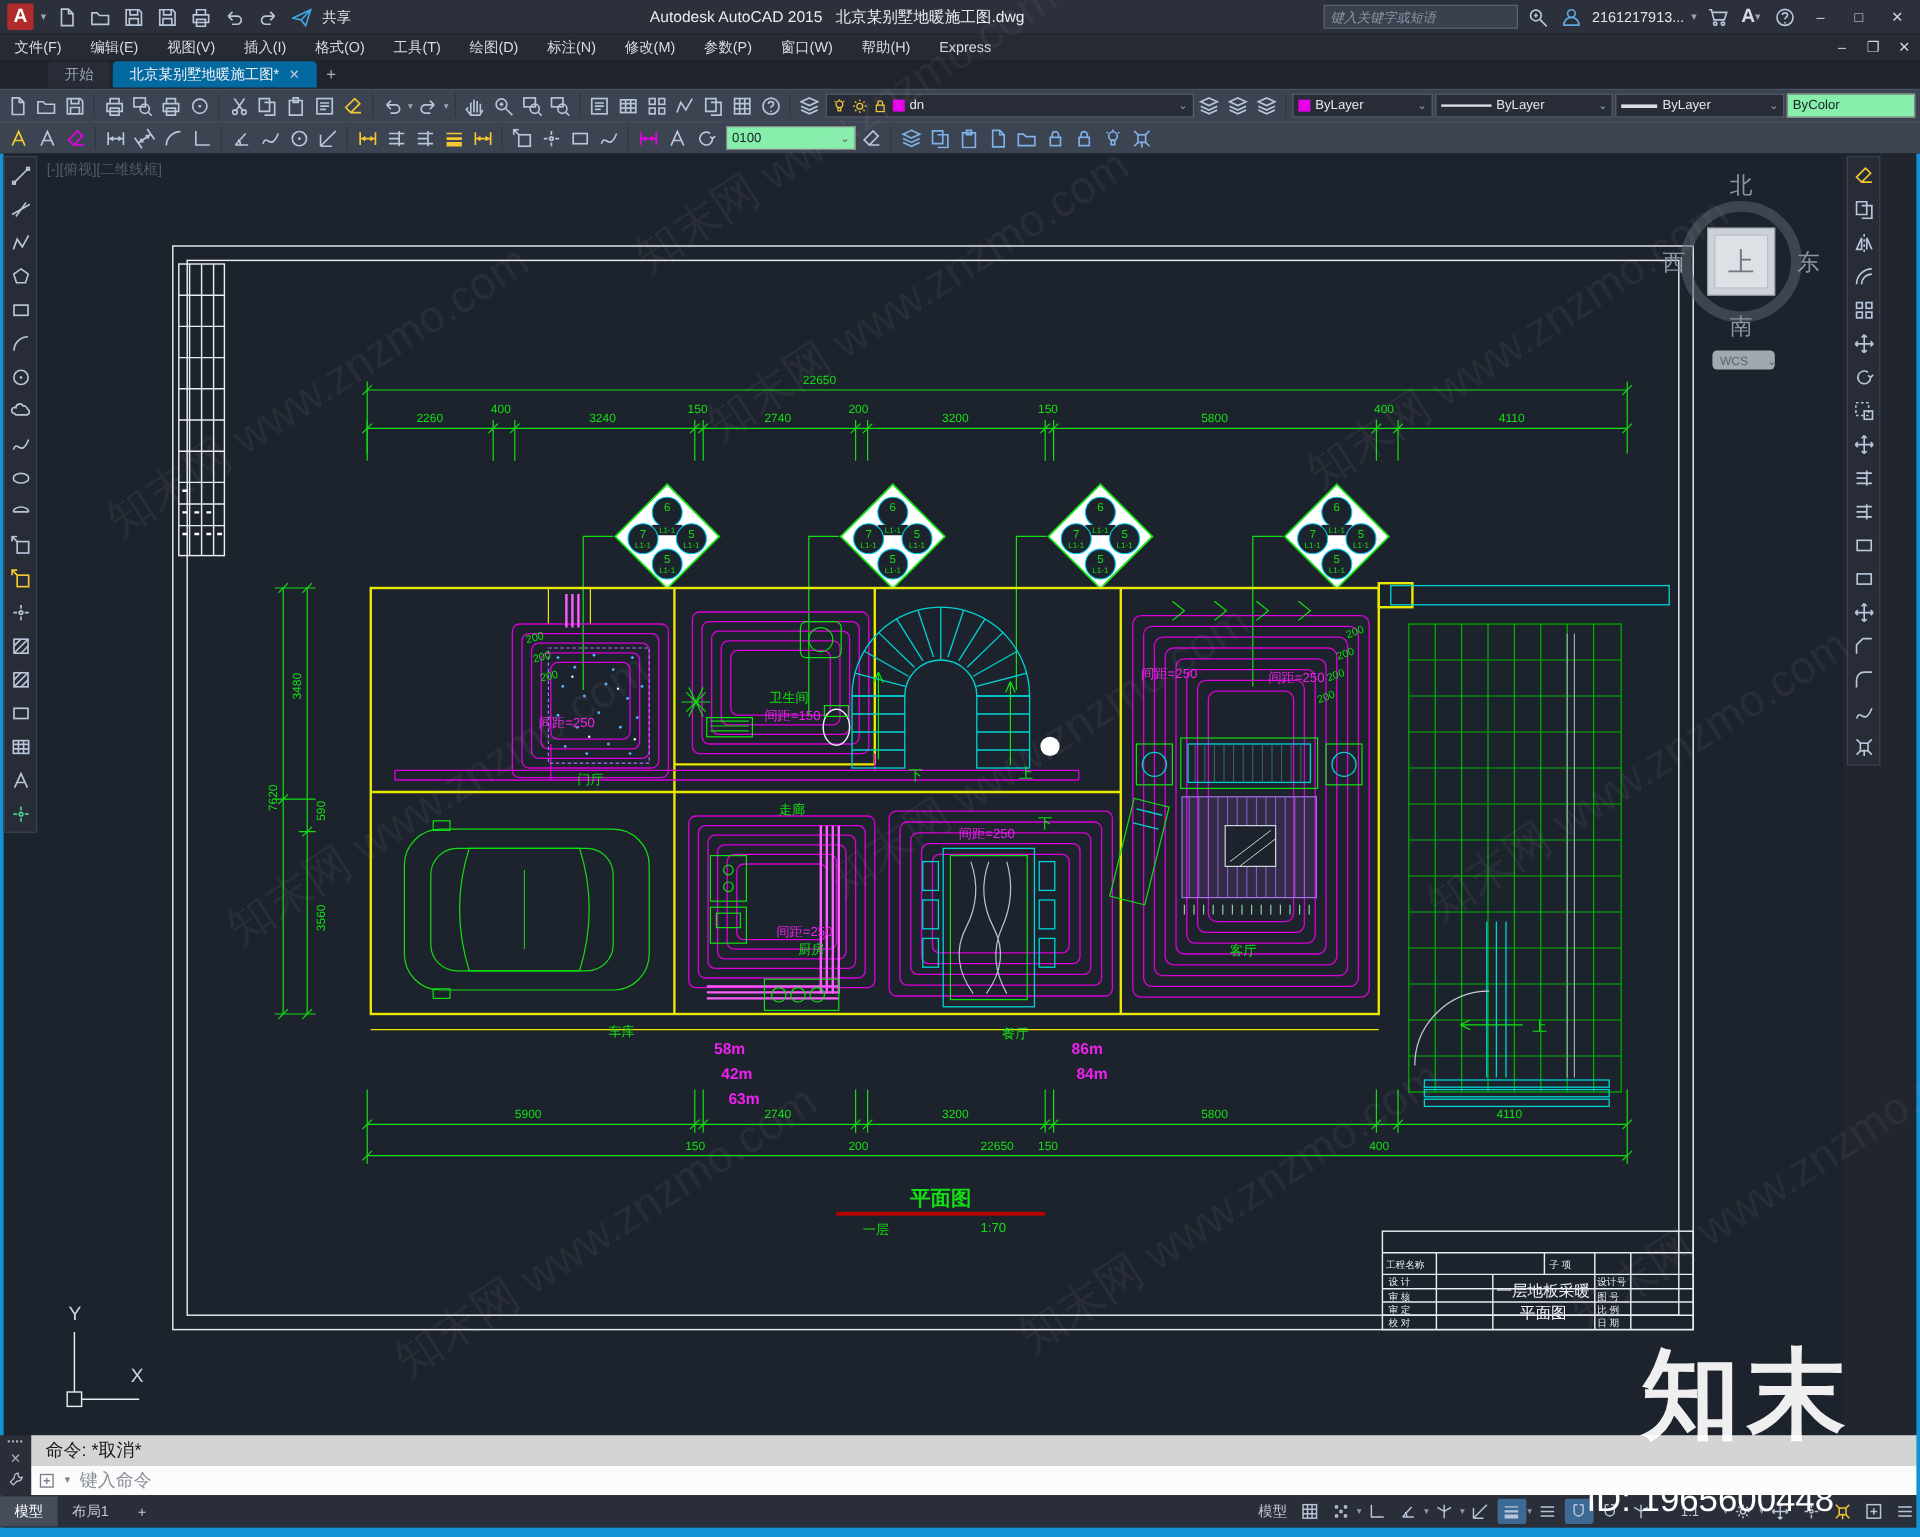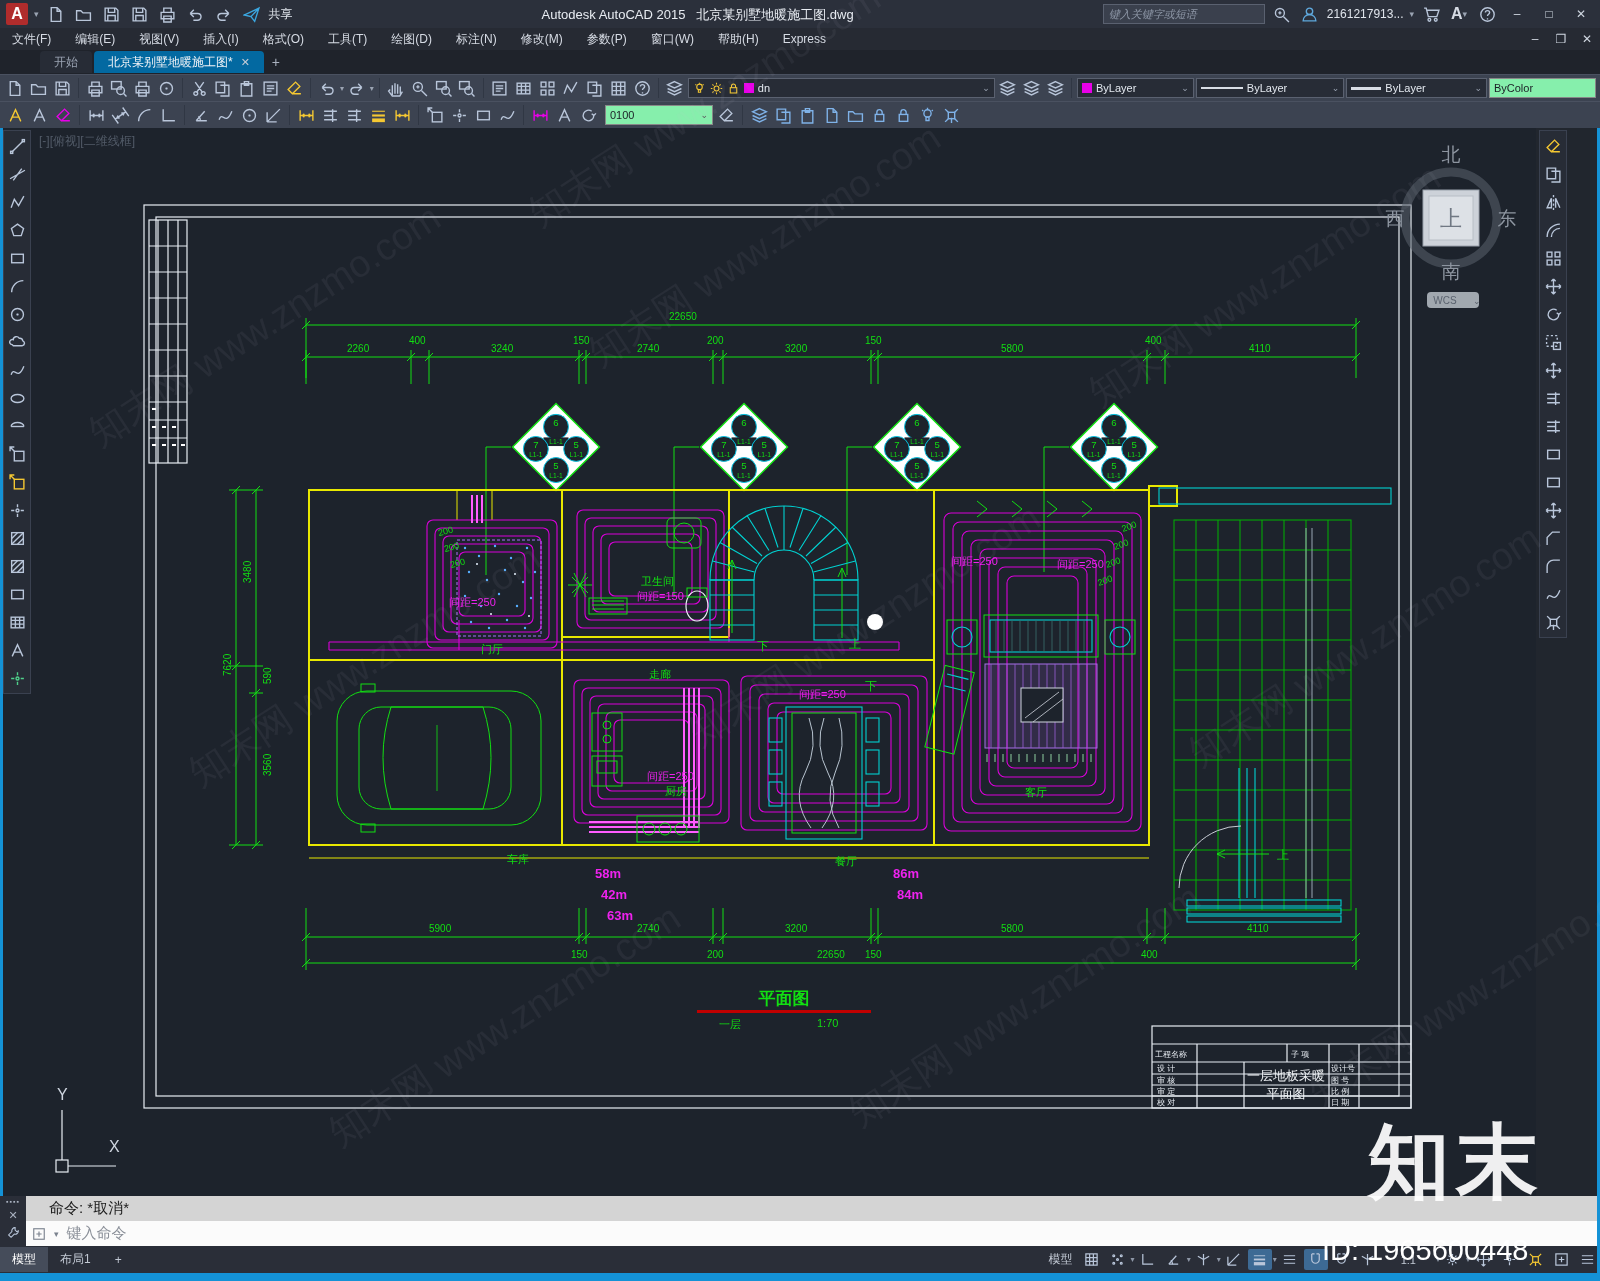--- a/index.html
+++ b/index.html
@@ -33,21 +33,21 @@
   
   #workspace{left:0;top:128px;width:1600px;height:1068px;background:#1d232c;}
   #edgeL{left:0;top:128px;width:3px;height:1153px;background:#1492d6;}
   #edgeR{left:1597px;top:128px;width:3px;height:1153px;background:#1492d6;}
   .vbar{top:130px;width:26px;display:flex;flex-direction:column;align-items:center;gap:6px;background:#272c36;border:1px solid #3a4150;padding:4px 0;}
   #drawbar{left:3px;} #modbar{left:1539px;background:#272c36;}
   #rightfill{left:1536px;top:128px;width:61px;height:1068px;background:#21262e;}
   #canvas{left:29px;top:128px;width:1507px;height:1068px;}
   
   #cmdgrip{left:0;top:1196px;width:26px;height:50px;background:#2a2e38;color:#aab2c0;display:flex;flex-direction:column;align-items:center;font-size:11px;gap:4px;padding-top:2px;box-sizing:border-box;}
-  #cmdhist{left:26px;top:1196px;width:1574px;height:25px;background:#d4d4d4;color:#1a1a1a;font-size:15px;display:flex;align-items:center;padding:0 23px;box-sizing:border-box;}
+  #cmdhist{left:26px;top:1196px;width:1574px;height:25px;background:#d4d4d4;color:#1a1a1a;font-size:15px;display:flex;align-items:center;padding:0 12px;box-sizing:border-box;}
   #cmdinput{left:26px;top:1221px;width:1574px;height:25px;background:#fbfbfb;color:#8a8f98;display:flex;align-items:center;gap:8px;padding:0 6px;box-sizing:border-box;font-size:15px;}
   #cmdinput .ph{}
   #statusrow{left:0;top:1246px;width:1600px;height:27px;background:#2a2e38;display:flex;align-items:center;font-size:12px;color:#c2c9d4;}
   .mtab{padding:4px 12px;font-size:12px;}
   .mtab.active{background:#454c5a;color:#fff;}
   .sic{width:24px;height:21px;display:flex;align-items:center;justify-content:center;border-radius:2px;margin:0 1px;}
   .sic.on{background:#3d6a94;}
   .sic .ic{width:15px;height:15px;}
   #bluestrip{left:0;top:1273px;width:1600px;height:8px;background:#1492d6;}
   

